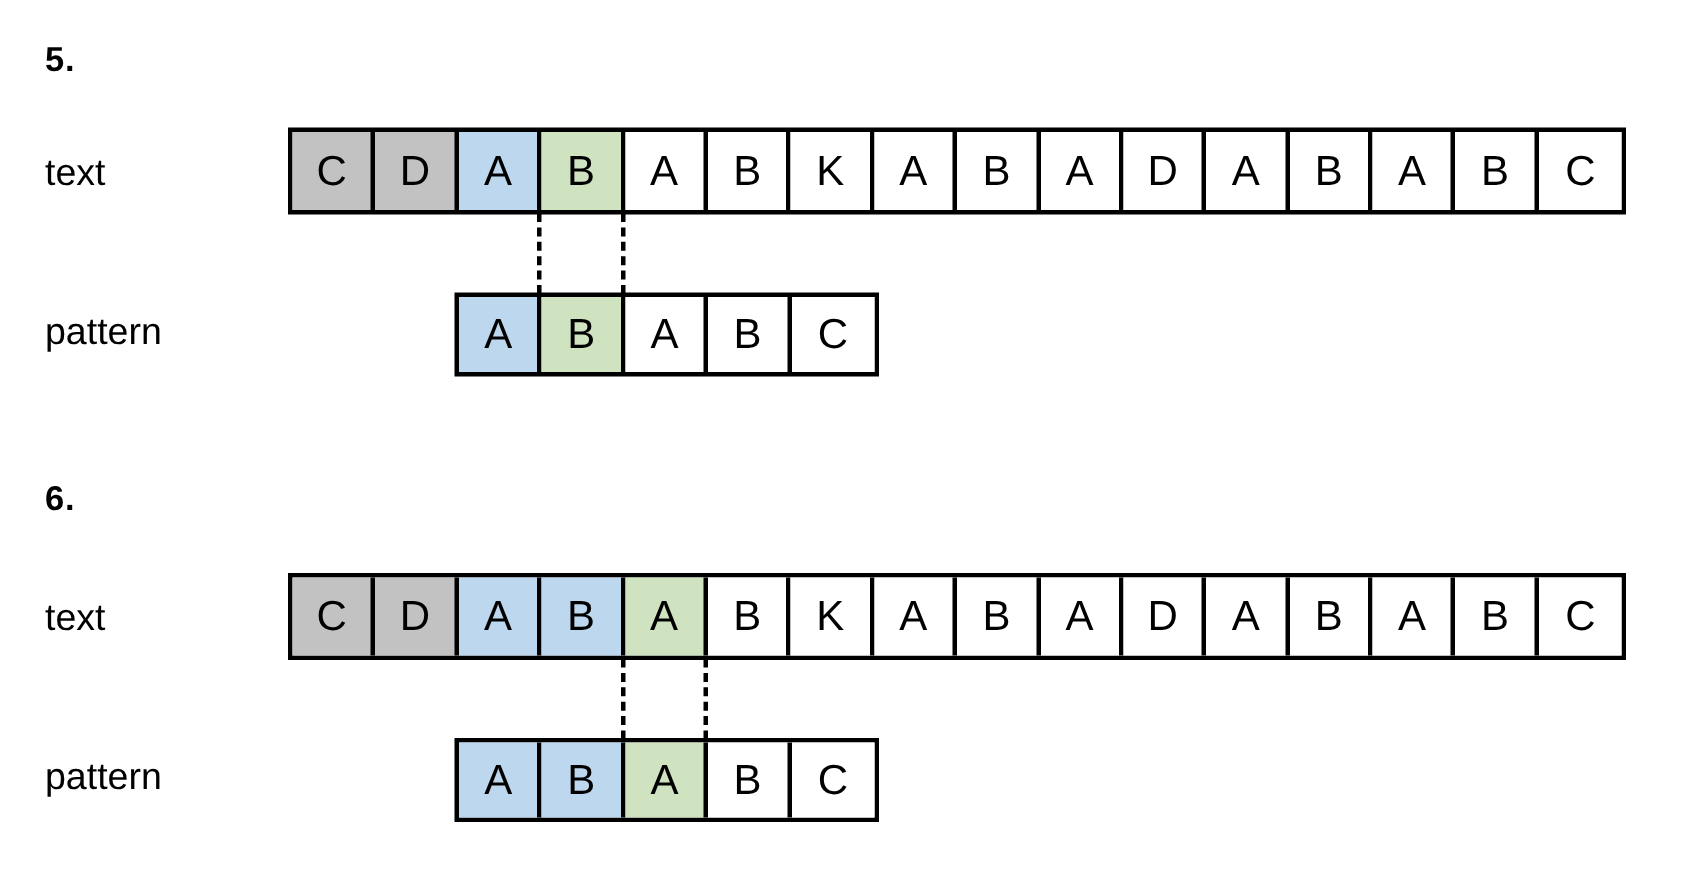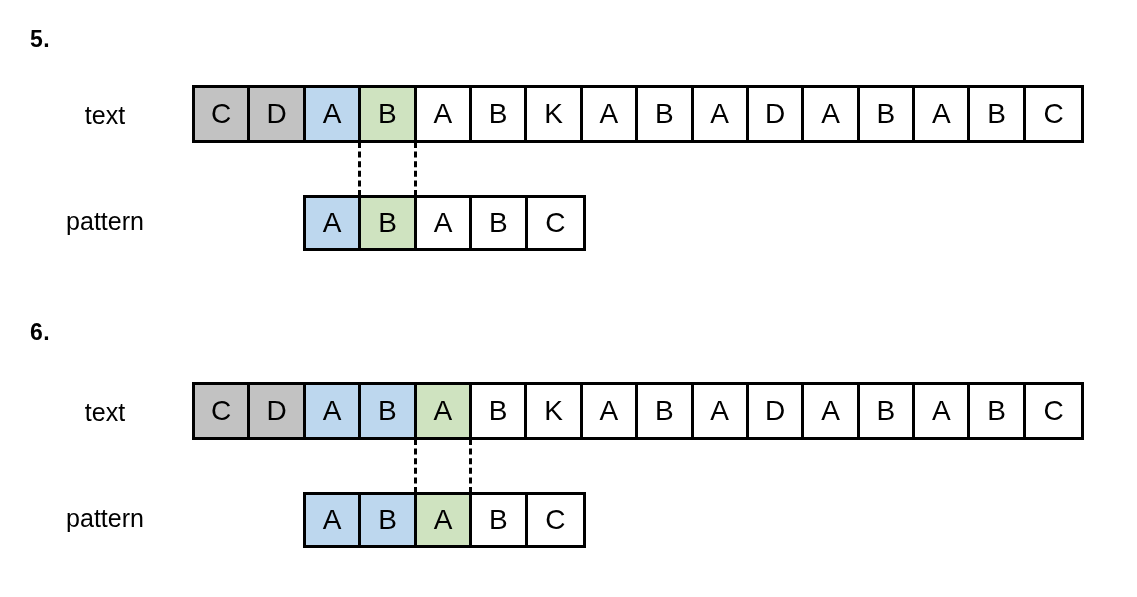--- a/index.html
+++ b/index.html
@@ -30,21 +30,21 @@
     font-size: 23px;
     font-weight: bold;
     letter-spacing: 0.5px;
   }
   #step-5 .step-number { top: 26px; }
   #step-6 .step-number { top: 22px; }
 
   .row-label {
     position: absolute;
     width: 150px;
-    text-align: center;
+    text-align: left;
     font-size: 25px;
     font-weight: normal;
     line-height: 1;
   }
 
   .strip {
     position: absolute;
     display: flex;
     border: 3px solid #000000;
     box-sizing: border-box;

